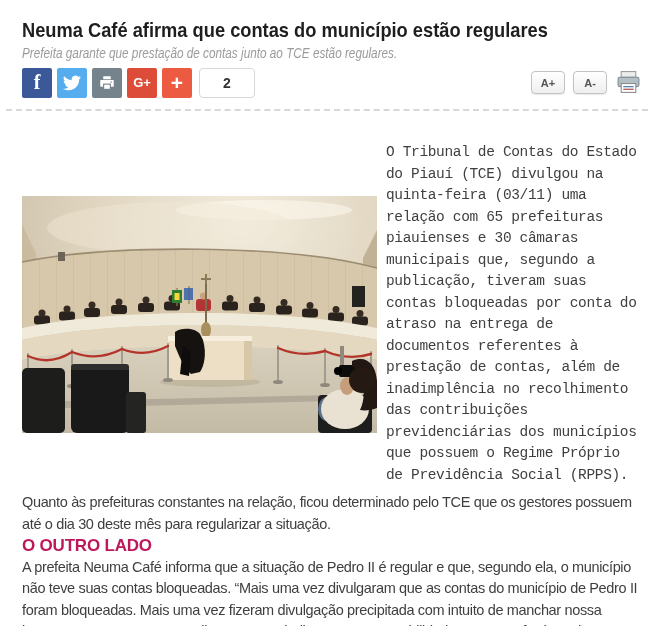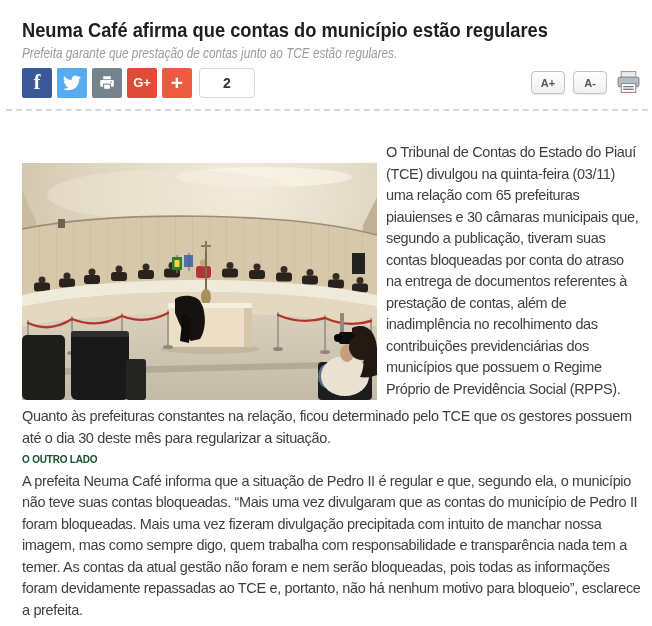--- a/index.html
+++ b/index.html
@@ -27,25 +27,25 @@
   .fontbtn{min-width:26px;height:21px;padding:0 3px;border:1px solid #c2c2c2;border-radius:4px;
         background:linear-gradient(#fff,#efefef);color:#555;font-size:11px;font-weight:bold;
         display:flex;align-items:center;justify-content:center;margin-left:8px;cursor:pointer;
         box-shadow:0 1px 1px rgba(0,0,0,.08);}
   .printbtn{margin-left:8px;cursor:pointer;display:flex;align-items:center;}
 
   .dashed-divider{border:none;border-top:2px dashed #d8d8d8;margin:10px -6px 0 -16px;}
 
   
   .article{margin-top:31px;font-size:14.5px;line-height:21.5px;letter-spacing:-.35px;color:#3f3f3f;}
-  .lead-row{display:flex;align-items:flex-end;}
+  .lead-row{display:flex;align-items:center;font-family:Liberation Mono, monospace;}
   .photo{width:355px;height:237px;flex:0 0 auto;margin-right:9px;background:#d8cdb8;}
   .article p{margin:0;}
   .p-after-photo{margin-top:6px !important;}
-  .section-heading{margin:16px 0 0;font-size:10px;font-weight:bold;color:#14532d;letter-spacing:-.2px;}
+  .section-heading{margin:16px 0 0;font-size:17px;font-weight:bold;color:#be185d;letter-spacing:-.2px;}
 </style>
 </head>
 <body>
 
 <div class="page">
 
   <header>
     <h1 class="headline">Neuma Café afirma que contas do município estão regulares</h1>
     <div class="subheadline">Prefeita garante que prestação de contas junto ao TCE estão regulares.</div>
 

